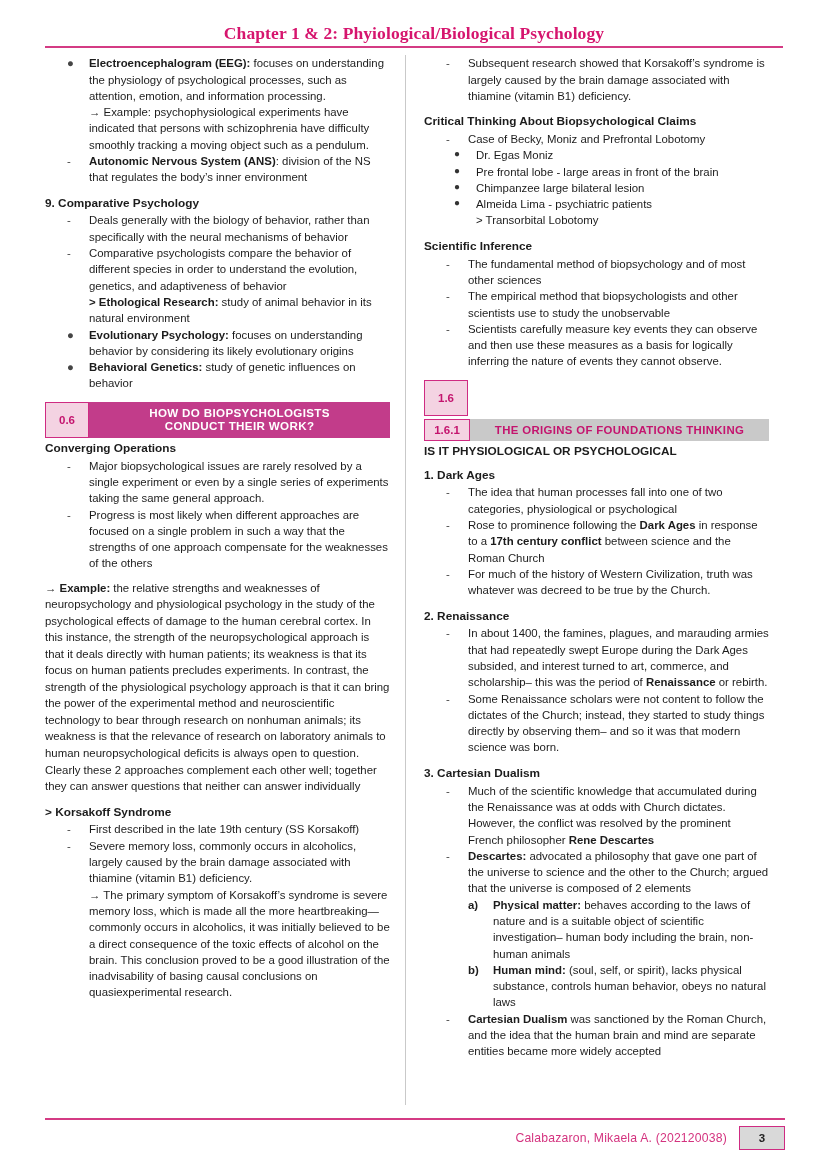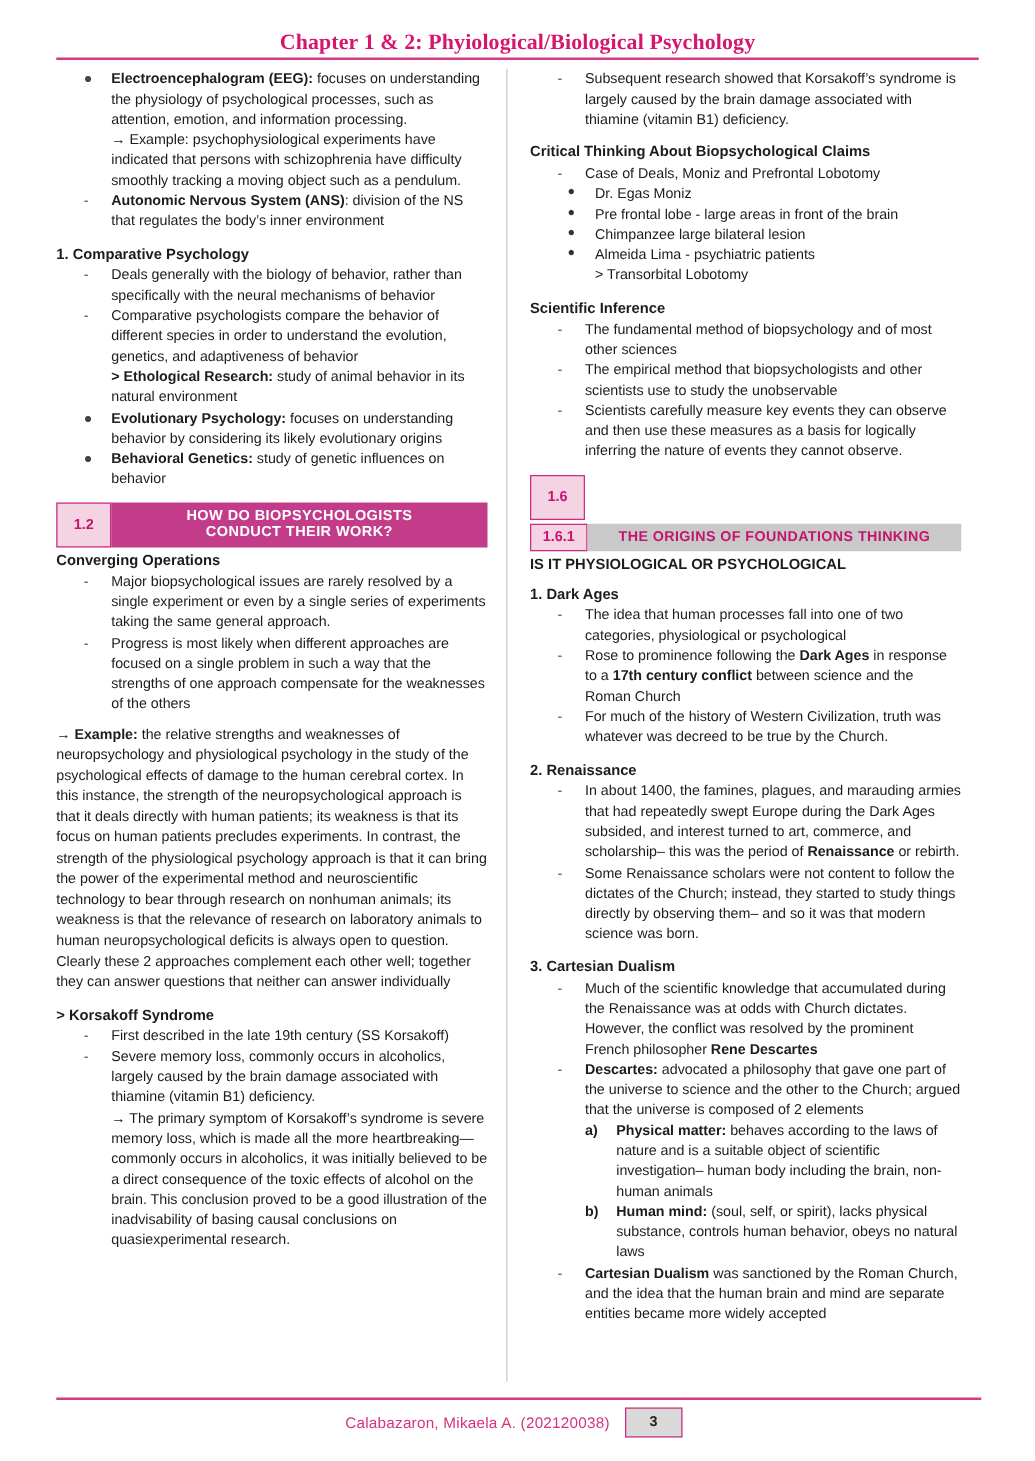--- a/index.html
+++ b/index.html
@@ -158,21 +158,21 @@
     height:1.5px;
     background:#d43b84;
   }
   .footer{
     position:absolute;
     left:37px; right:43px;
     top:1123px;
     height:30px;
     display:flex;
     align-items:center;
-    justify-content:center;
+    justify-content:flex-end;
   }
   .footer .name{
     font-size:12.2px;
     color:#d4337f;
     margin-right:12px;
     letter-spacing:.2px;
   }
   .footer .pagebox{
     width:46px;height:24px;
     background:#d9d9d9;
@@ -204,21 +204,21 @@
         </li>
       </ul>
 
       <ul class="lvl1">
         <li>
           <span class="mk">-</span>
           <b>Autonomic Nervous System (ANS)</b><span>: division of the NS that regulates the body’s inner environment</span>
         </li>
       </ul>
 
-      <div class="h-bold">1. Comparative Psychology</div>
+      <div class="h-bold">9. Comparative Psychology</div>
 
       <ul class="lvl1">
         <li>
           <span class="mk">-</span>
           <span>Deals generally with the biology of behavior, rather than specifically with the neural mechanisms of behavior</span>
         </li>
         <li>
           <span class="mk">-</span>
           <span>Comparative psychologists compare the behavior of different species in order to understand the evolution, genetics, and adaptiveness of behavior</span>
           <span class="sub-line"><b>&gt; Ethological Research:</b><span> study of animal behavior in its natural environment</span></span>
@@ -227,21 +227,21 @@
           <span class="mk">●</span>
           <b>Evolutionary Psychology:</b><span> focuses on understanding behavior by considering its likely evolutionary origins</span>
         </li>
         <li>
           <span class="mk">●</span>
           <b>Behavioral Genetics:</b><span> study of genetic influences on behavior</span>
         </li>
       </ul>
 
       <div class="banner b15">
-        <div class="num">1.2</div>
+        <div class="num">0.6</div>
         <div class="bar">
           <span>
             <span>HOW DO BIOPSYCHOLOGISTS</span><br>
             <span>CONDUCT THEIR WORK?</span>
           </span>
         </div>
       </div>
 
       <div class="h-bold first">Converging Operations</div>
 
@@ -283,21 +283,21 @@
           <span class="mk">-</span>
           <span>Subsequent research showed that Korsakoff’s syndrome is largely caused by the brain damage associated with thiamine (vitamin B1) deficiency.</span>
         </li>
       </ul>
 
       <div class="h-bold">Critical Thinking About Biopsychological Claims</div>
 
       <ul class="lvl1">
         <li>
           <span class="mk">-</span>
-          <span>Case of Deals, Moniz and Prefrontal Lobotomy</span>
+          <span>Case of Becky, Moniz and Prefrontal Lobotomy</span>
         </li>
       </ul>
       <ul class="lvl2">
         <li>
           <span class="mk">●</span>
           <span>Dr. Egas Moniz</span>
         </li>
         <li>
           <span class="mk">●</span>
           <span>Pre frontal lobe - large areas in front of the brain</span>

